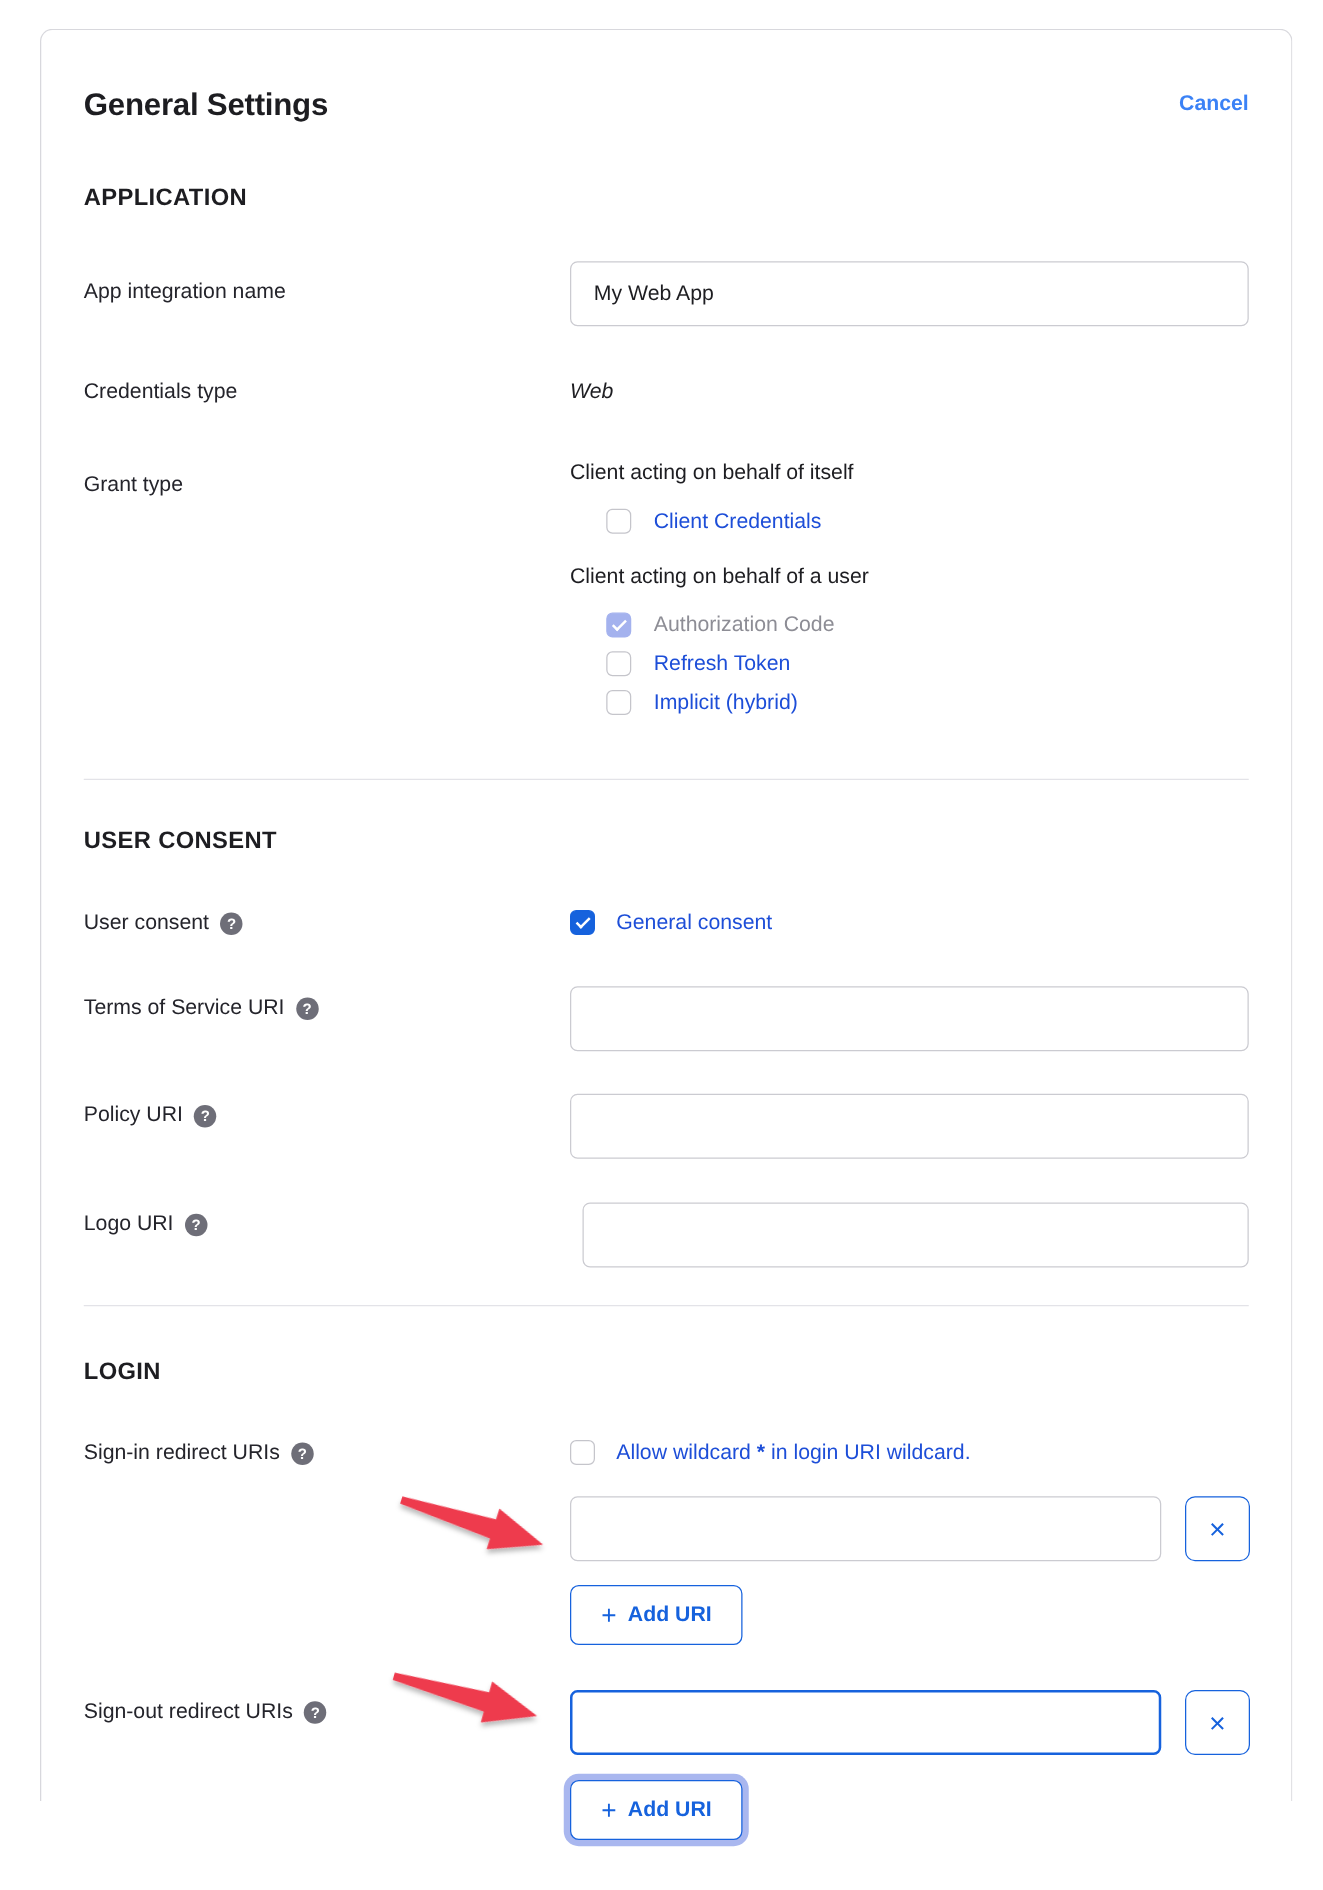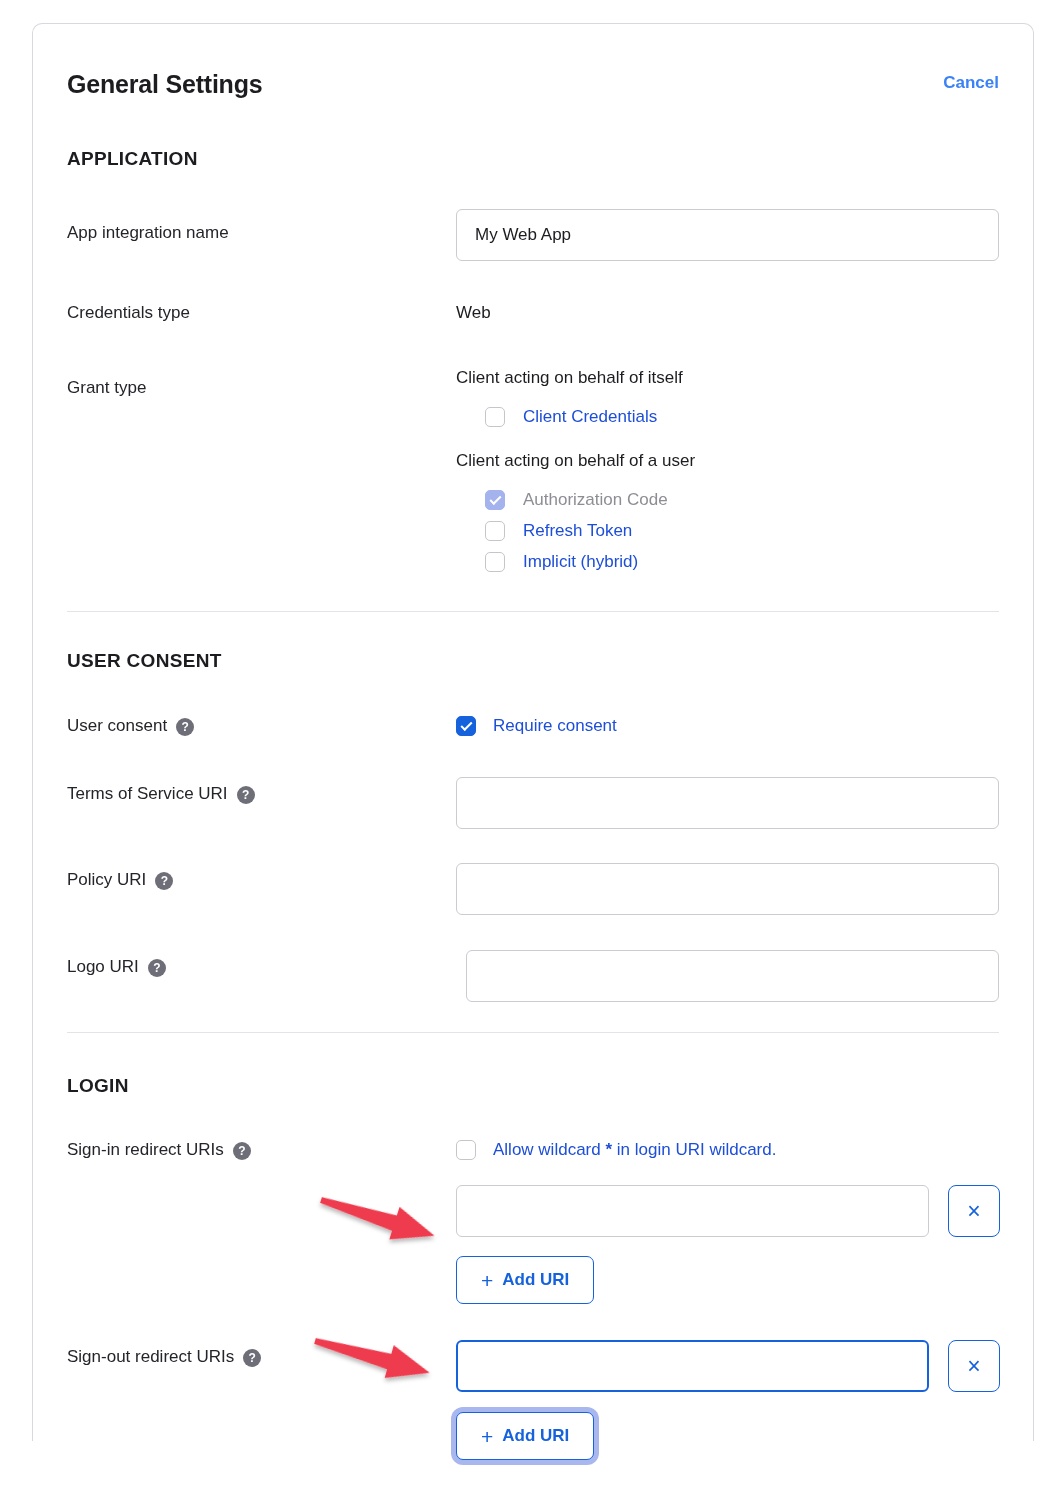--- a/index.html
+++ b/index.html
@@ -61,21 +61,21 @@
 
   .text-input {
     width:100%; height:52px;
     border:1px solid #cbcbd1; border-radius:6px;
     font-family:"Liberation Sans", sans-serif;
     font-size:17px; color:#1d1d21;
     padding:0 18px; outline:none; background:#fff;
   }
   .row-appname { margin-bottom:42px; }
   .row-apptype { margin-bottom:45px; }
-  .static-value { font-size:17px; padding-top:0; }
+  .static-value { font-size:17px; padding-top:0;font-style:italic; }
 
   
   .checkbox {
     width:20px; height:20px; flex:0 0 20px;
     border:1.5px solid #c5c5cb; border-radius:5px;
     background:#fff; position:relative; cursor:pointer;
   }
   .checkbox.checked { background:#1662dd; border-color:#1662dd; }
   .checkbox.checked-disabled { background:#a4b2ee; border-color:#a4b2ee; cursor:default; }
   .checkbox.checked::after, .checkbox.checked-disabled::after {
@@ -84,21 +84,21 @@
     border-left:2.5px solid #fff; border-bottom:2.5px solid #fff;
     transform:rotate(-45deg);
   }
   .cb-row { display:flex; align-items:center; gap:17px; }
   .cb-label { font-size:17px; color:#1d4ed8; }
   .cb-label.disabled { color:#8d8d95; }
 
   
   .grant-group-heading { font-size:17px; color:#1d1d21; margin:0 0 19px 0; }
   .grant-option { display:flex; align-items:center; gap:18px; padding-left:29px; margin-bottom:11px; }
-  .grant-option:last-child { margin-bottom:0; }
+  .grant-option:last-child { margin-bottom:12px; }
   .grant-gap { margin-bottom:24px; }
 
   
   .row-consent { margin-bottom:41px; }
   .row-uri { margin-bottom:34px; }
   .row-uri2 { margin-bottom:35px; }
   .row-uri3 { margin-bottom:0;gap:10px; }
 
   
   .wildcard-row { margin-bottom:25px; }
@@ -186,21 +186,21 @@
 
   <h2 class="sec-heading" style="margin-bottom:44px">USER CONSENT</h2>
 
   <div class="row row-consent">
     <div class="row-label">
       <span>User consent</span>
       <span class="help-icon">?</span>
     </div>
     <div class="cb-row">
       <span class="checkbox checked"></span>
-      <span class="cb-label">Require consent</span>
+      <span class="cb-label">General consent</span>
     </div>
   </div>
 
   <div class="row row-uri">
     <div class="row-label pt-7">
       <span>Terms of Service URI</span>
       <span class="help-icon">?</span>
     </div>
     <div>
       <input class="text-input" type="text" value="" style="">

